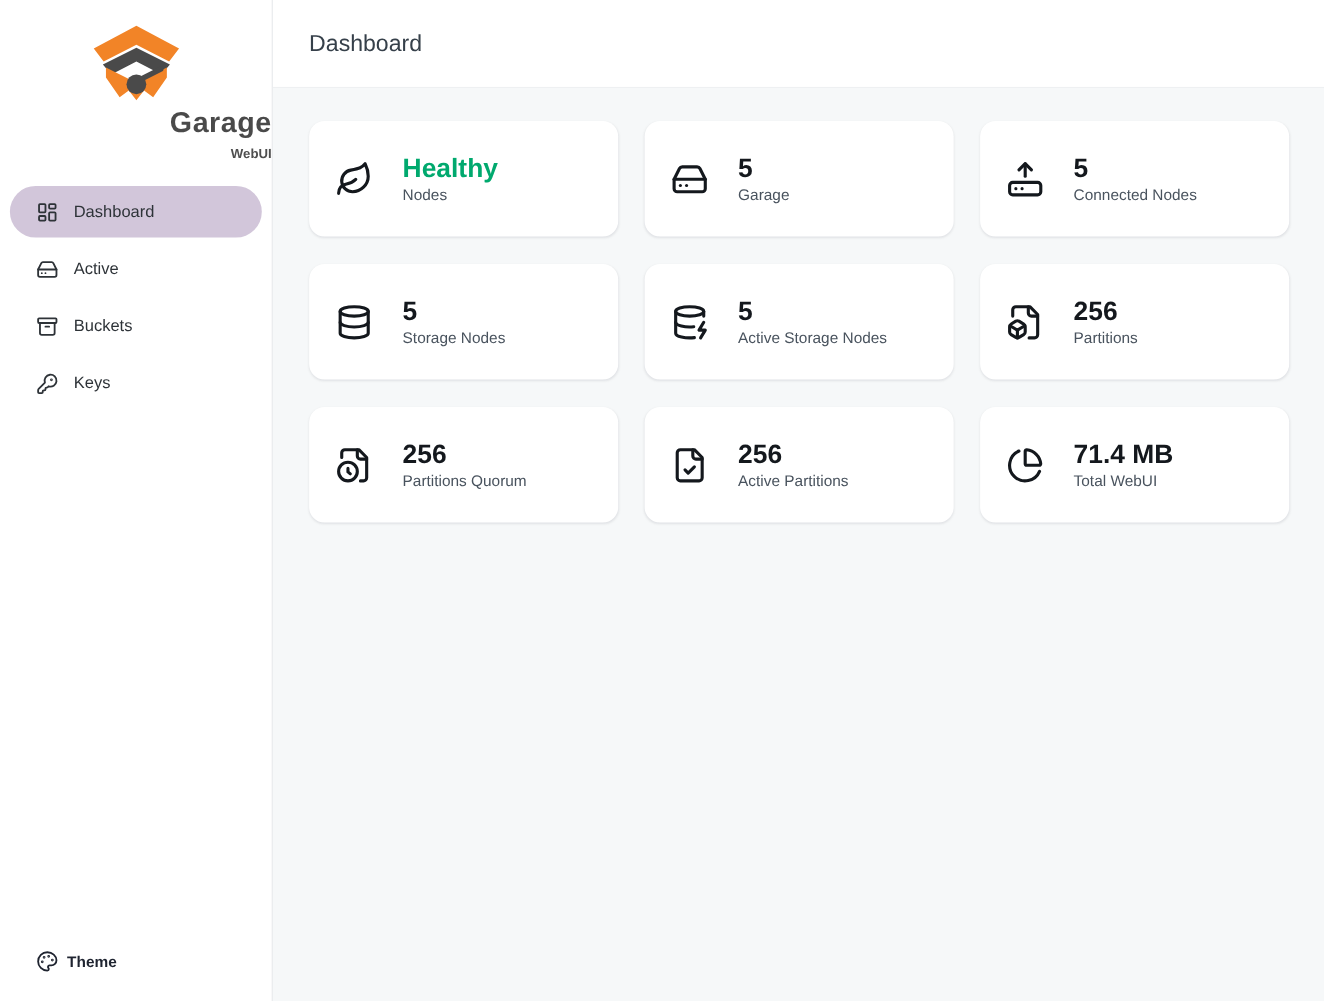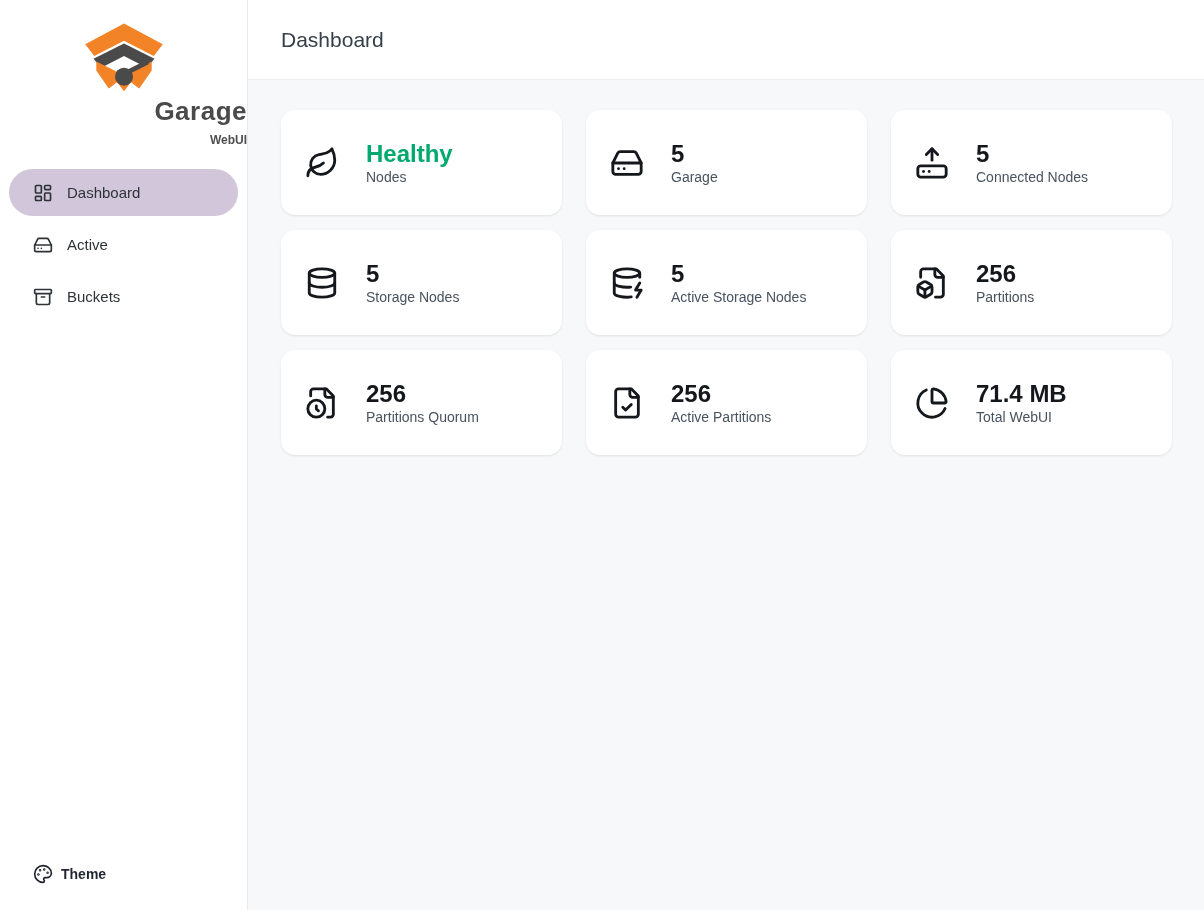--- a/index.html
+++ b/index.html
@@ -57,21 +57,21 @@
     border-bottom: 1px solid #eef0f2;
     box-shadow: 0 1px 2px rgba(0,0,0,.03);
     display: flex; align-items: center;
     padding: 0 33px;
   }
   .page-title { font-size: 21px; font-weight: 400; color: #36404a; }
   .content { flex: 1; padding: 30px 32px 0 33px; background: #f6f8f9; }
   .cards-grid {
     display: grid;
     grid-template-columns: repeat(3, 1fr);
-    gap: 15px 24px;
+    gap: 25px 24px;
   }
   .card {
     background: #ffffff;
     border-radius: 14px;
     height: 105px;
     box-shadow: 0 1px 3px rgba(16,24,40,.06), 0 1px 2px rgba(16,24,40,.04);
     display: flex; align-items: center;
     padding: 0 24px; gap: 27px;
   }
   .card .card-ic { width: 34px; height: 34px; color: #14181d; flex: none; display: flex; }
@@ -123,20 +123,29 @@
       <div class="nav-item">
     <span class="nav-ic">
           <svg viewBox="0 0 24 24" fill="none" stroke="currentColor" stroke-width="2" stroke-linecap="round" stroke-linejoin="round">
             <rect width="20" height="5" x="2" y="3" rx="1"></rect>
             <path d="M4 8v11a2 2 0 0 0 2 2h12a2 2 0 0 0 2-2V8"></path>
             <path d="M10 12h4"></path>
           </svg>
         </span>
     <span class="nav-label">Buckets</span>
   </div>
+      <div class="nav-item">
+    <span class="nav-ic">
+          <svg viewBox="0 0 24 24" fill="none" stroke="currentColor" stroke-width="2" stroke-linecap="round" stroke-linejoin="round">
+            <path d="M2.586 17.414A2 2 0 0 0 2 18.828V21a1 1 0 0 0 1 1h3a1 1 0 0 0 1-1v-1a1 1 0 0 1 1-1h1a1 1 0 0 0 1-1v-1a1 1 0 0 1 1-1h.172a2 2 0 0 0 1.414-.586l.814-.814a6.5 6.5 0 1 0-4-4z"></path>
+            <circle cx="16.5" cy="7.5" r=".5" fill="currentColor"></circle>
+          </svg>
+        </span>
+    <span class="nav-label">Keys</span>
+  </div>
     </nav>
 
   <div class="sidebar-footer">
     <button class="theme-btn">
       <span class="nav-ic">
           <svg viewBox="0 0 24 24" fill="none" stroke="currentColor" stroke-width="2" stroke-linecap="round" stroke-linejoin="round">
             <circle cx="13.5" cy="6.5" r=".5" fill="currentColor"></circle>
             <circle cx="17.5" cy="10.5" r=".5" fill="currentColor"></circle>
             <circle cx="8.5" cy="7.5" r=".5" fill="currentColor"></circle>
             <circle cx="6.5" cy="12.5" r=".5" fill="currentColor"></circle>

